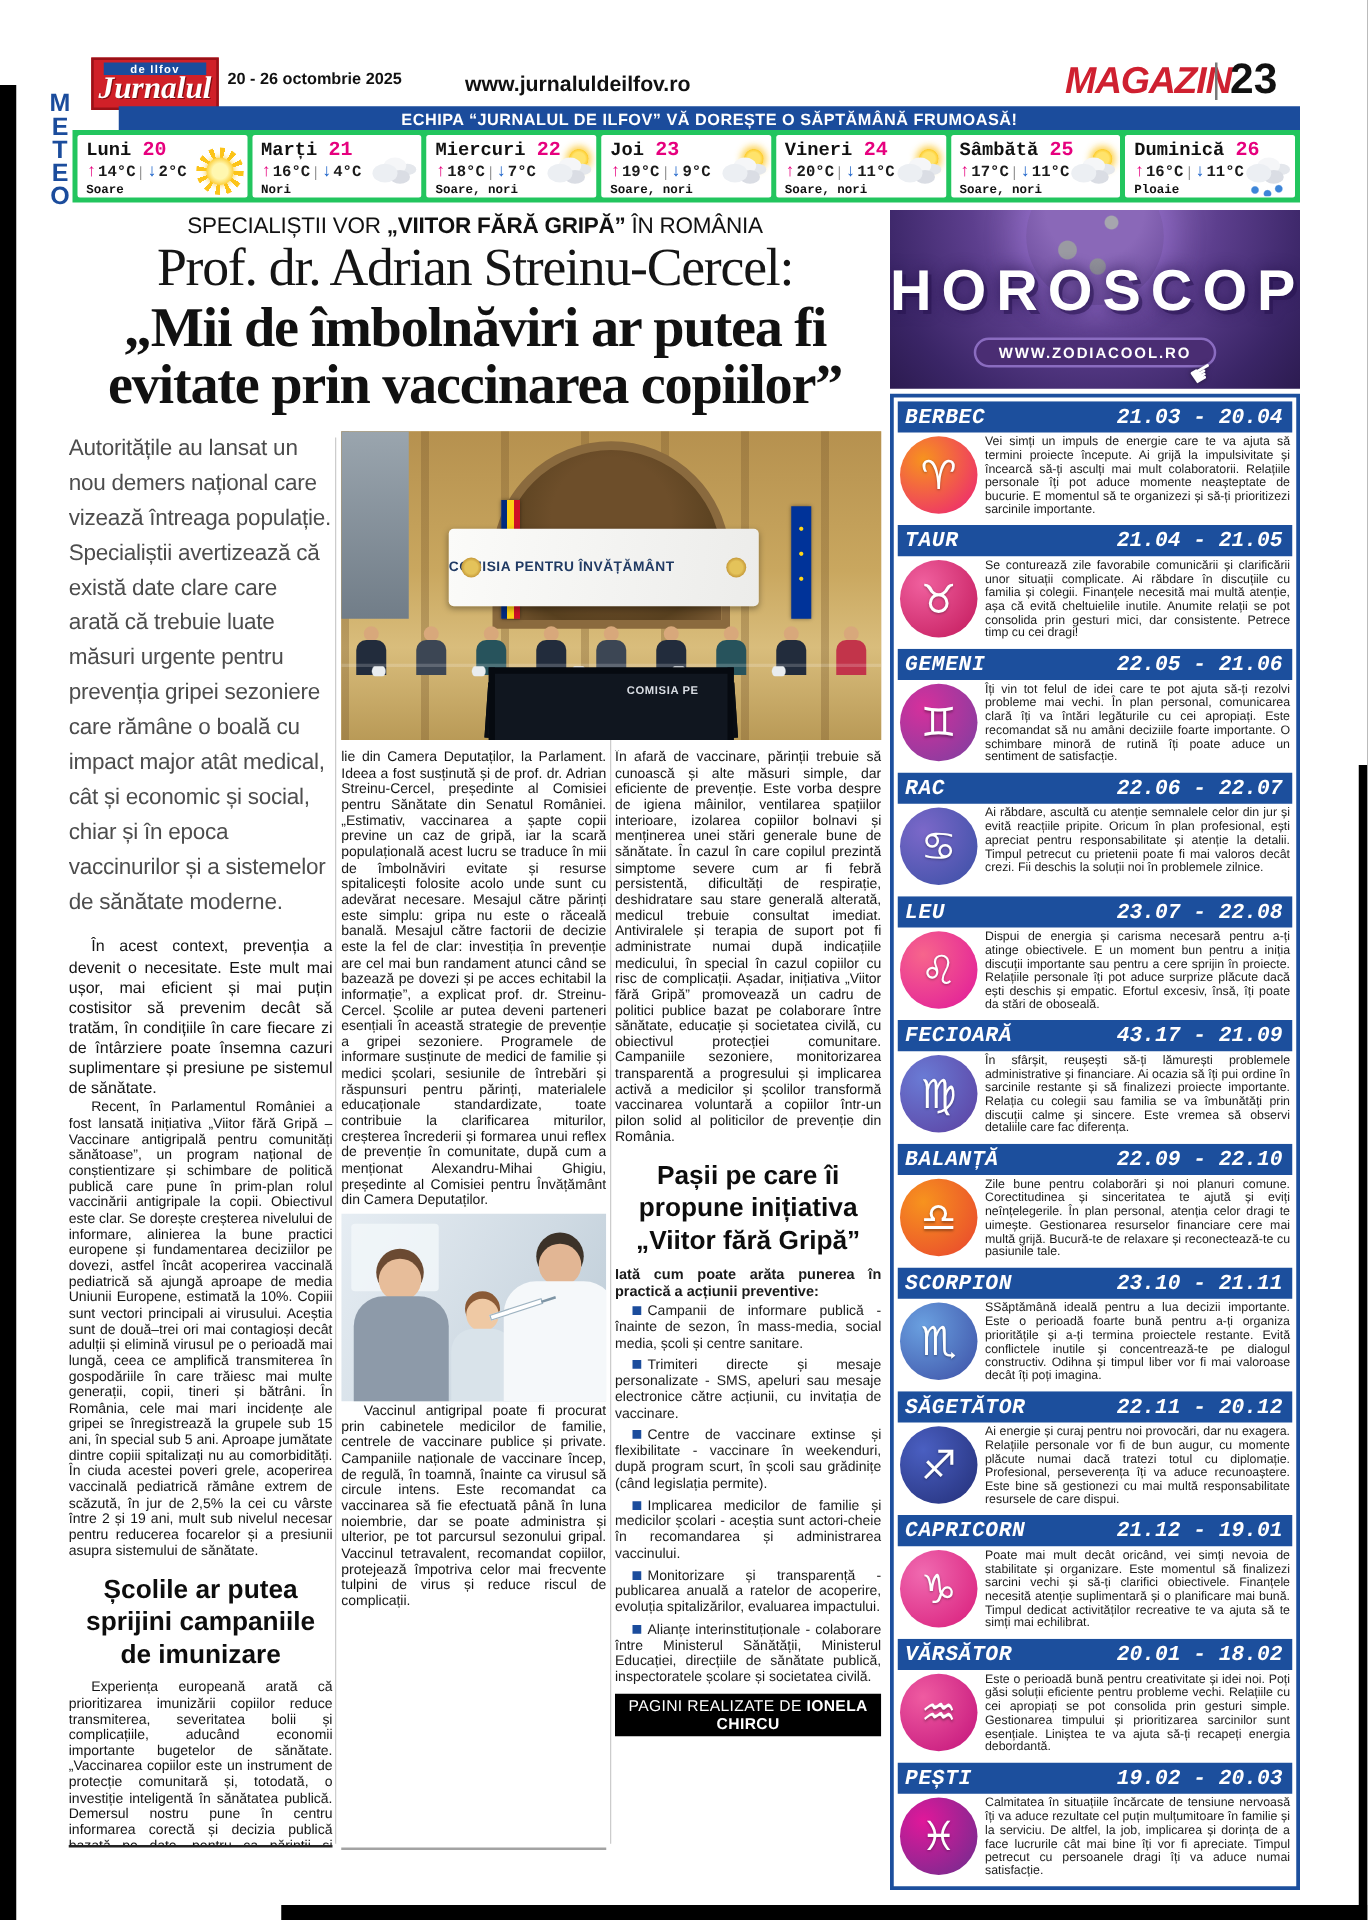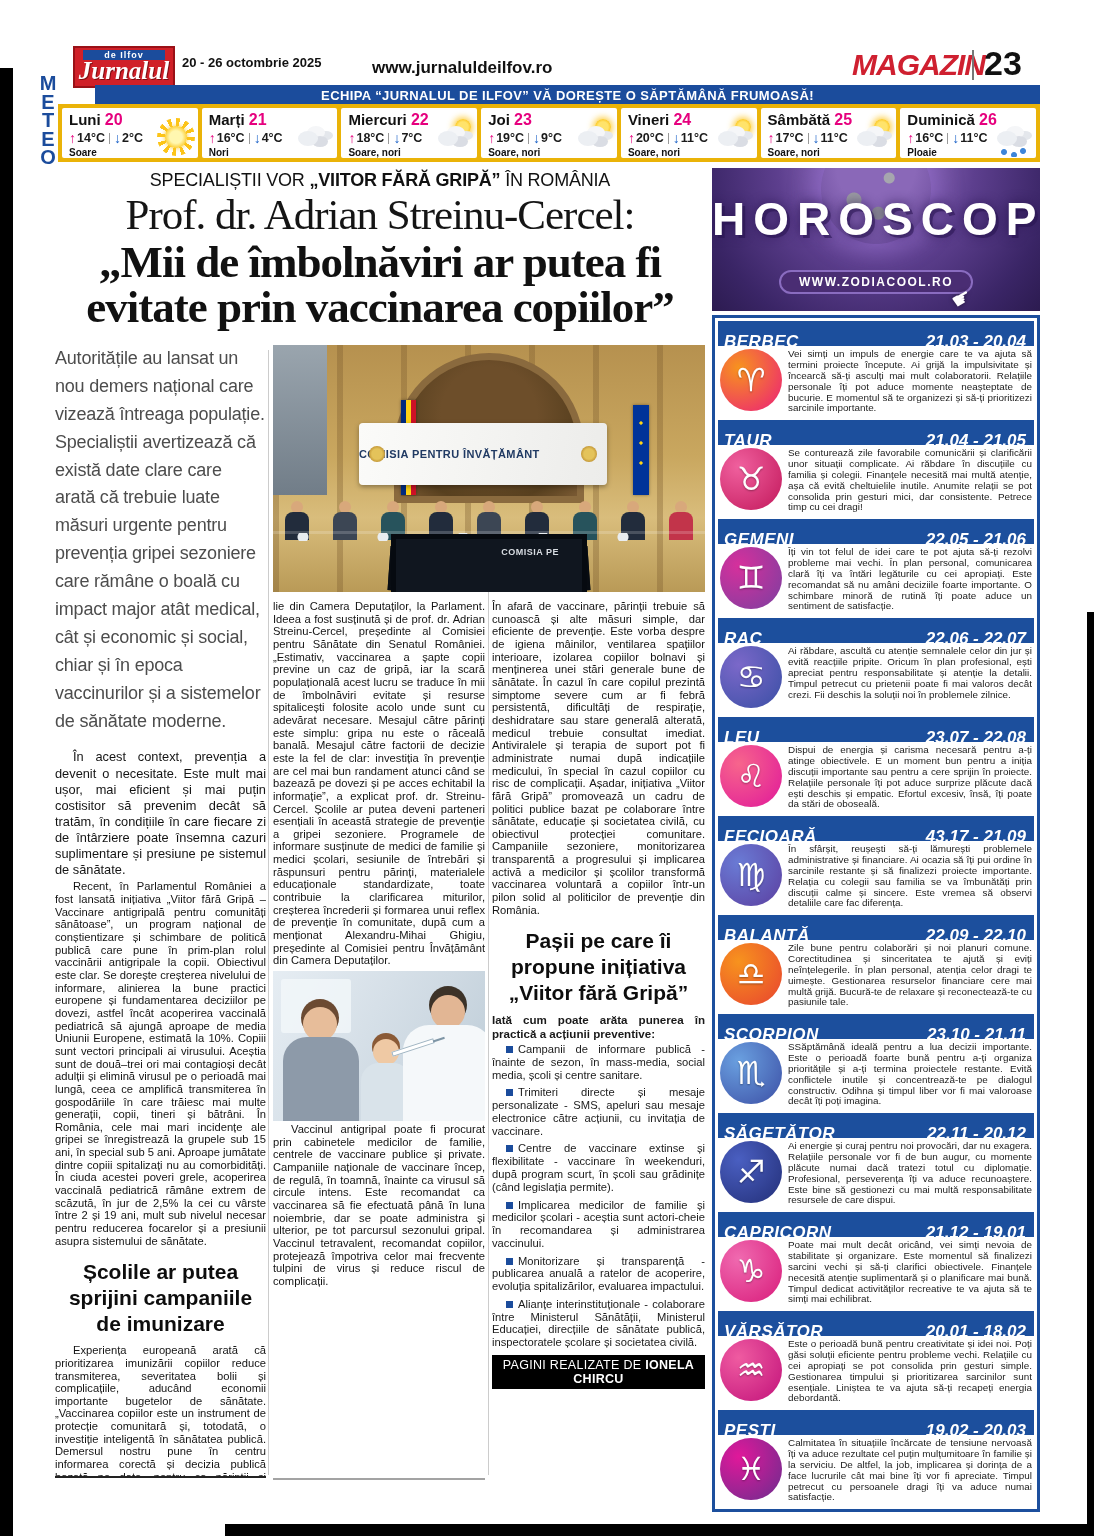--- a/index.html
+++ b/index.html
@@ -28,22 +28,22 @@
   .hdr-page { position:absolute; left:984px; top:44px; font-size:34px; font-weight:800; color:#111; }
 
   .banner-blue { position:absolute; left:95px; top:85px; width:945px; height:20px; background:#1b4c9c;
           color:#fff; font-size:13px; font-weight:700; letter-spacing:.4px; display:flex; align-items:center; justify-content:center; }
 
   
   .meteo-v { position:absolute; left:36px; top:74px; width:24px; height:92px; color:#1b4c9c;
           font-size:20px; font-weight:800; line-height:.93; word-break:break-all; text-align:center; letter-spacing:0; }
 
   
-  .weather { position:absolute; left:58px; top:104px; width:982px; height:58px; background:#eab308;
-          display:flex; gap:4px; padding:4px; }
+  .weather { position:absolute; left:58px; top:104px; width:982px; height:58px; background:#22c55e;
+          display:flex; gap:4px; padding:4px;font-family:Liberation Mono, monospace; }
   .wcard { position:relative; flex:1 1 0; background:#fff; border-radius:2px; padding:3px 5px 2px 7px; overflow:hidden; }
   .wtop { font-size:15px; font-weight:800; color:#111; }
   .wnum { color:#e6007e; font-size:16px; }
   .wtemps { display:flex; align-items:center; font-size:12.5px; font-weight:800; margin-top:1px; }
   .up   { color:#e6007e; font-size:14px; margin-right:1px; }
   .down { color:#1c63c9; font-size:14px; margin:0 1px 0 4px; }
   .wtemps .sep { width:1px; height:11px; background:#999; margin-left:4px; }
   .wcond { font-size:10px; font-weight:800; color:#111; margin-top:1px; }
   .wicon { position:absolute; right:2px; top:9px; width:40px; height:40px; }
   .wicon[data-icon="sun"]::before { content:""; position:absolute; inset:1px; border-radius:50%;
@@ -157,31 +157,31 @@
   
   .horo { position:absolute; left:712px; top:168px; width:328px; height:1344px; }
   .horo-head { position:relative; height:143px; overflow:hidden;
           background:radial-gradient(circle at 50% 0%,#8a68b8 0 18%,#5d3f8e 45%,#3a2566 80%,#2c1b50 100%); }
   .horo-moon { position:absolute; left:50%; top:-34px; transform:translateX(-50%); width:110px; height:110px; border-radius:50%;
           background:radial-gradient(circle at 38% 35%,#e8e8ea 0 30%,#b9b9bf 55%,#8e8e96 80%);
           background-image:radial-gradient(circle at 30% 60%,#9a9aa2 7px,transparent 8px),
             radial-gradient(circle at 62% 40%,#a6a6ae 5px,transparent 6px),
             radial-gradient(circle at 52% 72%,#8f8f98 6px,transparent 7px);
           box-shadow:0 0 24px 6px rgba(150,110,210,.55); }
-  .horo-title { position:absolute; left:0; right:0; top:24px; text-align:center; color:#fff; font-size:46px; font-weight:800;
+  .horo-title { position:absolute; left:0; right:0; top:37px; text-align:center; color:#fff; font-size:46px; font-weight:800;
           letter-spacing:8px; text-shadow:0 0 12px rgba(40,20,80,.9), 3px 3px 0 rgba(40,20,80,.55); }
   .horo-pill { position:absolute; left:50%; top:102px; transform:translateX(-50%); background:#4a2d73;
           border:2px solid #8a6cc0; border-radius:14px; padding:3px 18px; color:#fff; font-size:12px; font-weight:800;
           letter-spacing:1.5px; white-space:nowrap; }
   .horo-cursor { position:absolute; left:50%; top:118px; transform:translateX(76px) rotate(-30deg); color:#fff; font-size:22px;
           text-shadow:0 0 4px rgba(0,0,0,.5); }
   .horo-box { margin-top:4px; border:3px solid #1c4f9d; background:#fff; padding:3px; height:1197px; overflow:hidden; }
   .sign { height:97px; margin-bottom:2px; overflow:hidden; }
-  .sign-bar { height:25px; background:#1c4f9d; color:#fff; display:flex; align-items:center; justify-content:space-between;
-          padding:16px 8px 0 6px; }
+  .sign-bar { height:25px; background:#1c4f9d; color:#fff; display:flex; justify-content:space-between;
+          padding:4px 8px 0 6px;font-family:Liberation Mono, monospace; }
   .sign-name { font-size:17px; font-weight:800; font-style:italic; letter-spacing:.5px; }
   .sign-dates { font-size:17px; font-weight:800; font-style:italic; }
   .sign-body { display:flex; gap:6px; padding-top:3px; }
   .sign-icon { flex:none; width:62px; height:62px; border-radius:50%; margin-left:2px;
           display:flex; align-items:center; justify-content:center; }
   .sign-icon i { font-style:normal; font-family:"DejaVu Sans", sans-serif; font-size:32px; color:#fff;
           text-shadow:0 1px 2px rgba(0,0,0,.35); }
   .sign-text { flex:1; font-size:9.9px; line-height:1.1; text-align:justify; color:#1c1c1c; padding-right:2px; }
   .sign:nth-of-type(1)  .sign-icon { background:radial-gradient(circle at 30% 30%,#f7931e,#ec1e79); }
   .sign:nth-of-type(2)  .sign-icon { background:radial-gradient(circle at 30% 30%,#f0609e,#c2185b); }

